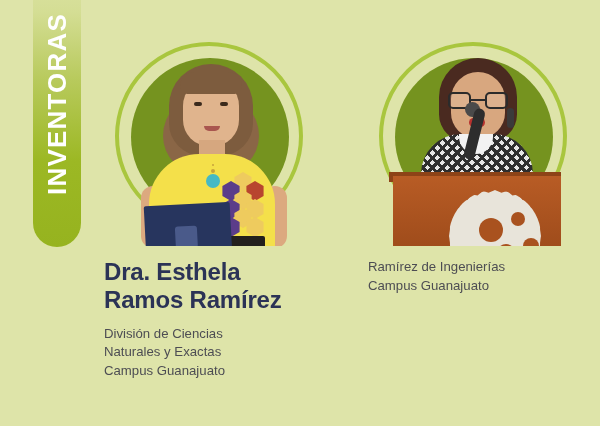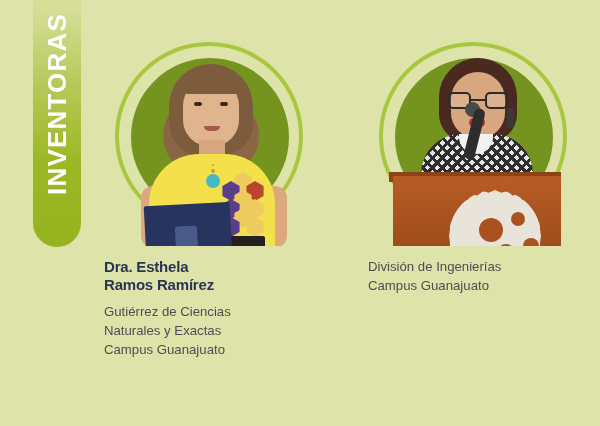--- a/index.html
+++ b/index.html
@@ -338,21 +338,21 @@
     gap: 38px;
   }
   .caption {
     width: 226px;
     text-align: left;
     padding-left: 8px;
     box-sizing: border-box;
   }
   .person-name {
     color: #2b3356;
-    font-size: 15px;
+    font-size: 24px;
     font-weight: bold;
     line-height: 1.18;
     letter-spacing: -0.2px;
     margin: 0 0 10px 0;
     white-space: pre-line;
     font-family: "Liberation Sans", sans-serif;
   }
   .person-affiliation {
     color: #4d4d53;
     font-size: 13.2px;
@@ -438,25 +438,25 @@
       </div>
     </div>
 
   </div>
 
   <div class="captions">
 
     <div class="caption">
       <p class="person-name">Dra. Esthela
 Ramos Ramírez</p>
-      <p class="person-affiliation">Gutiérrez de Ciencias
+      <p class="person-affiliation">División de Ciencias
 Naturales y Exactas
 Campus Guanajuato</p>
     </div>
 
     <div class="caption">
-      <p class="person-affiliation">División de Ingenierías
+      <p class="person-affiliation">Ramírez de Ingenierías
 Campus Guanajuato</p>
     </div>
 
   </div>
 
 </div>
 
 </body></html>

